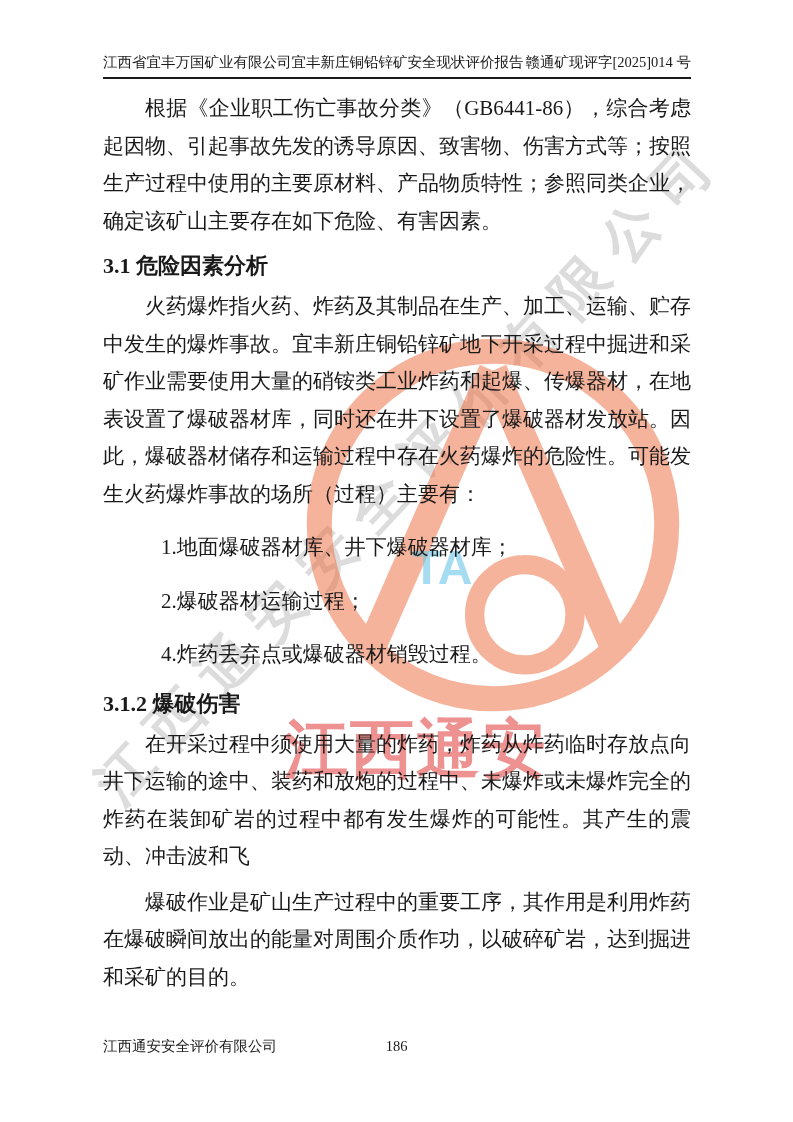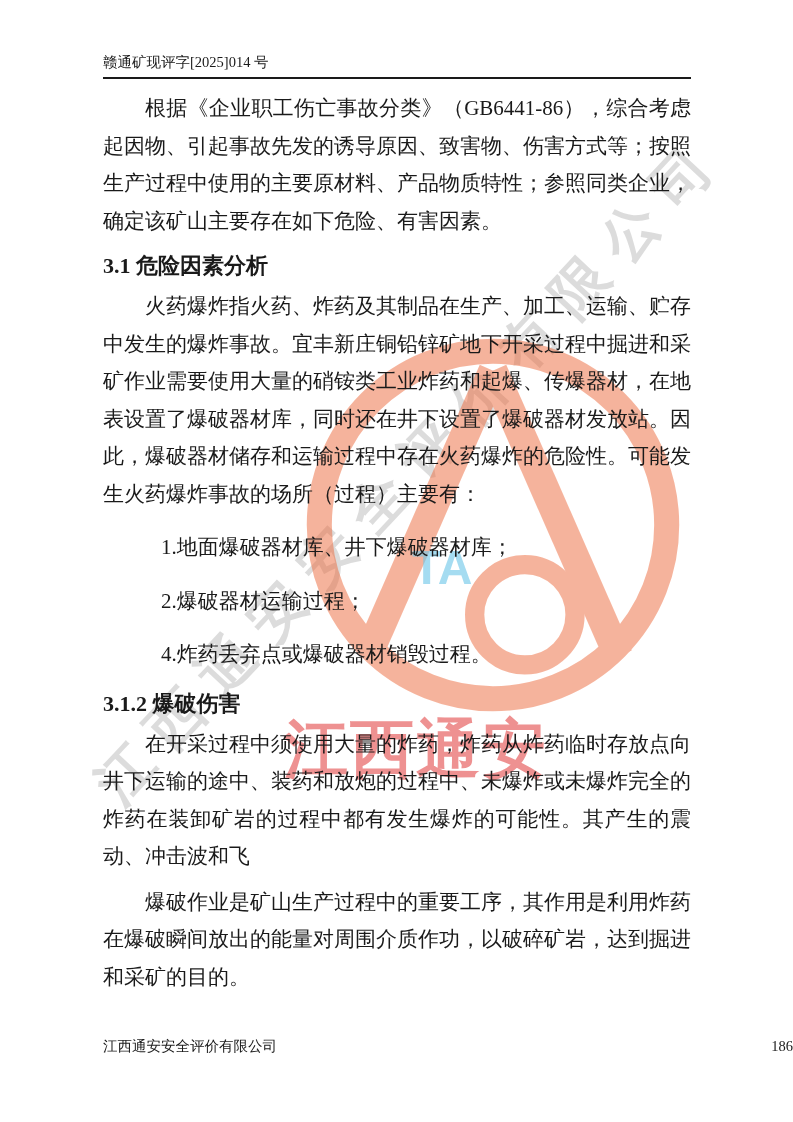--- a/index.html
+++ b/index.html
@@ -63,21 +63,21 @@
   .list-item{
     font-size:21px;line-height:37.5px;
     text-indent:2em;margin:16px;
   }
   .para.p3{margin-top:8px;}
   .ftr{
     position:absolute;top:1036px;left:0;width:793px;
     font-size:14.5px;line-height:20px;
   }
   .ftr-company{position:absolute;left:103px;top:0;}
-  .ftr-page{position:absolute;left:0;top:0;width:100%;text-align:right;}
+  .ftr-page{position:absolute;left:0;top:0;width:100%;text-align:center;}
 </style>
 </head>
 <body>
 
 <div class="page">
 
   <div class="wm-layer">
     <div class="wm-diagonal">江西通安安全评价有限公司</div>
 
     <svg class="wm-stamp" viewBox="0 0 400 400" xmlns="http://www.w3.org/2000/svg">
@@ -88,20 +88,21 @@
     </svg>
 
     <div class="wm-ta">TA</div>
 
     <div class="wm-red">江西通安</div>
   </div>
 
   <div class="content">
 
     <div class="hdr">
+      <span>江西省宜丰万国矿业有限公司宜丰新庄铜铅锌矿安全现状评价报告</span>
       <span>赣通矿现评字[2025]014 号</span>
     </div>
 
     <div class="main">
 
 
       <p class="para">根据《企业职工伤亡事故分类》（GB6441-86），综合考虑起因物、引起事故先发的诱导原因、致害物、伤害方式等；按照生产过程中使用的主要原材料、产品物质特性；参照同类企业，确定该矿山主要存在如下危险、有害因素。</p>
 
       <div class="h2 first">3.1 危险因素分析</div>
 

